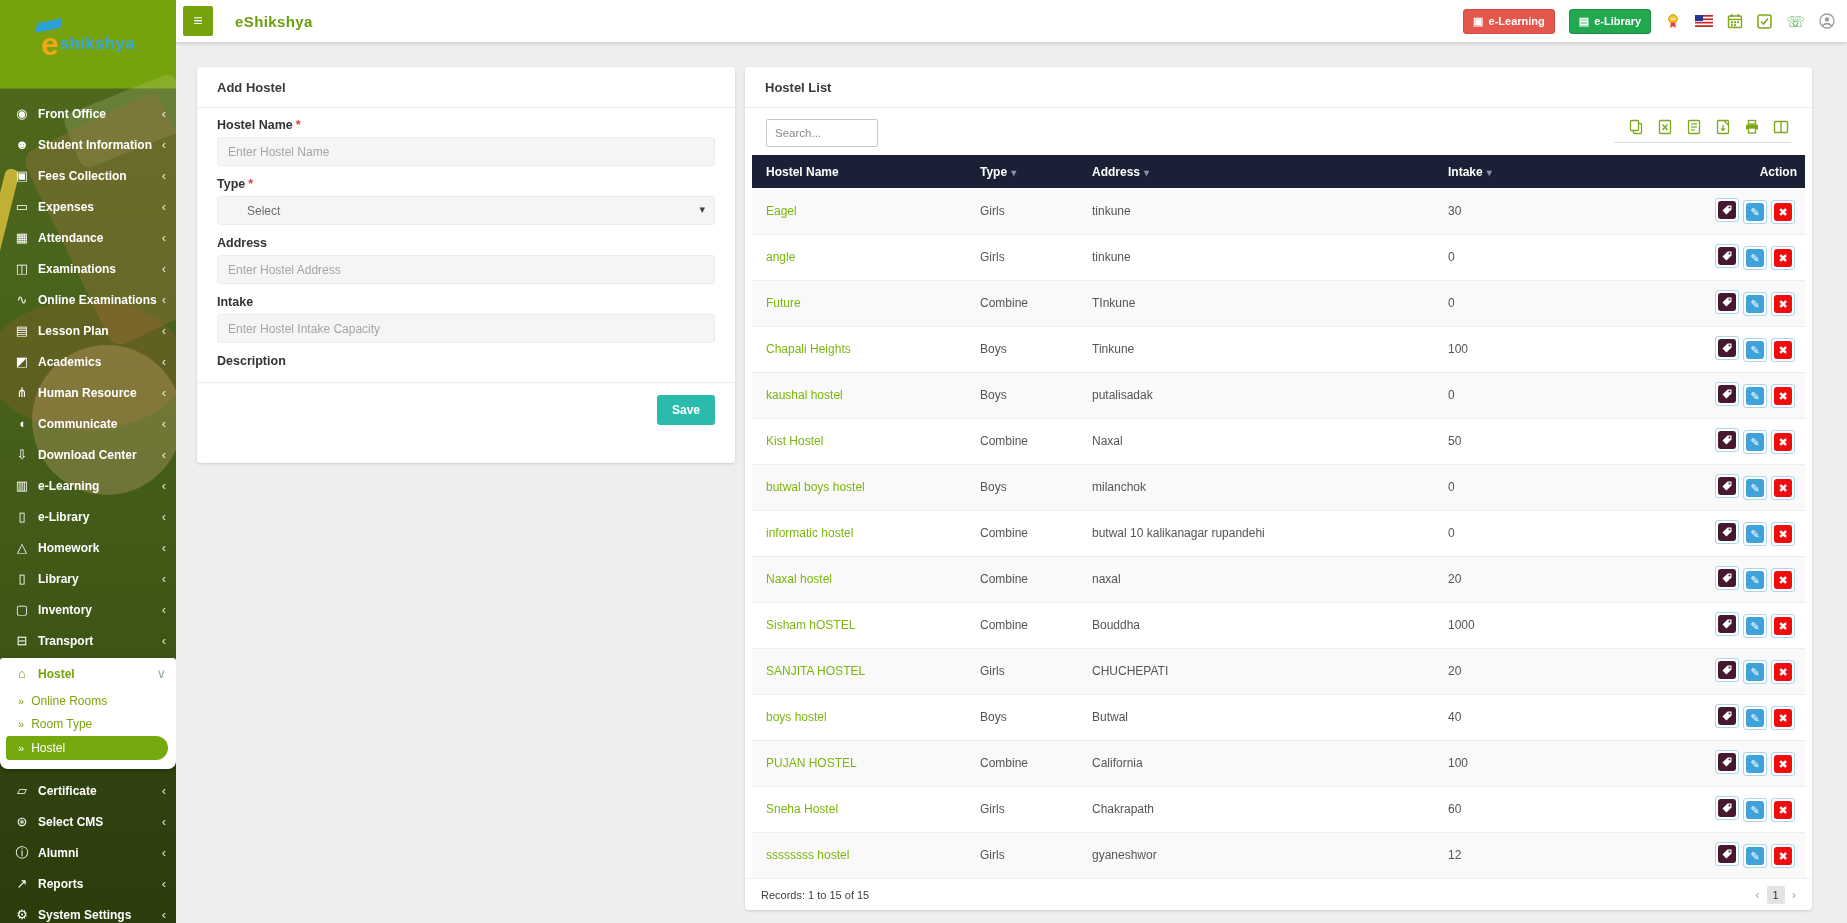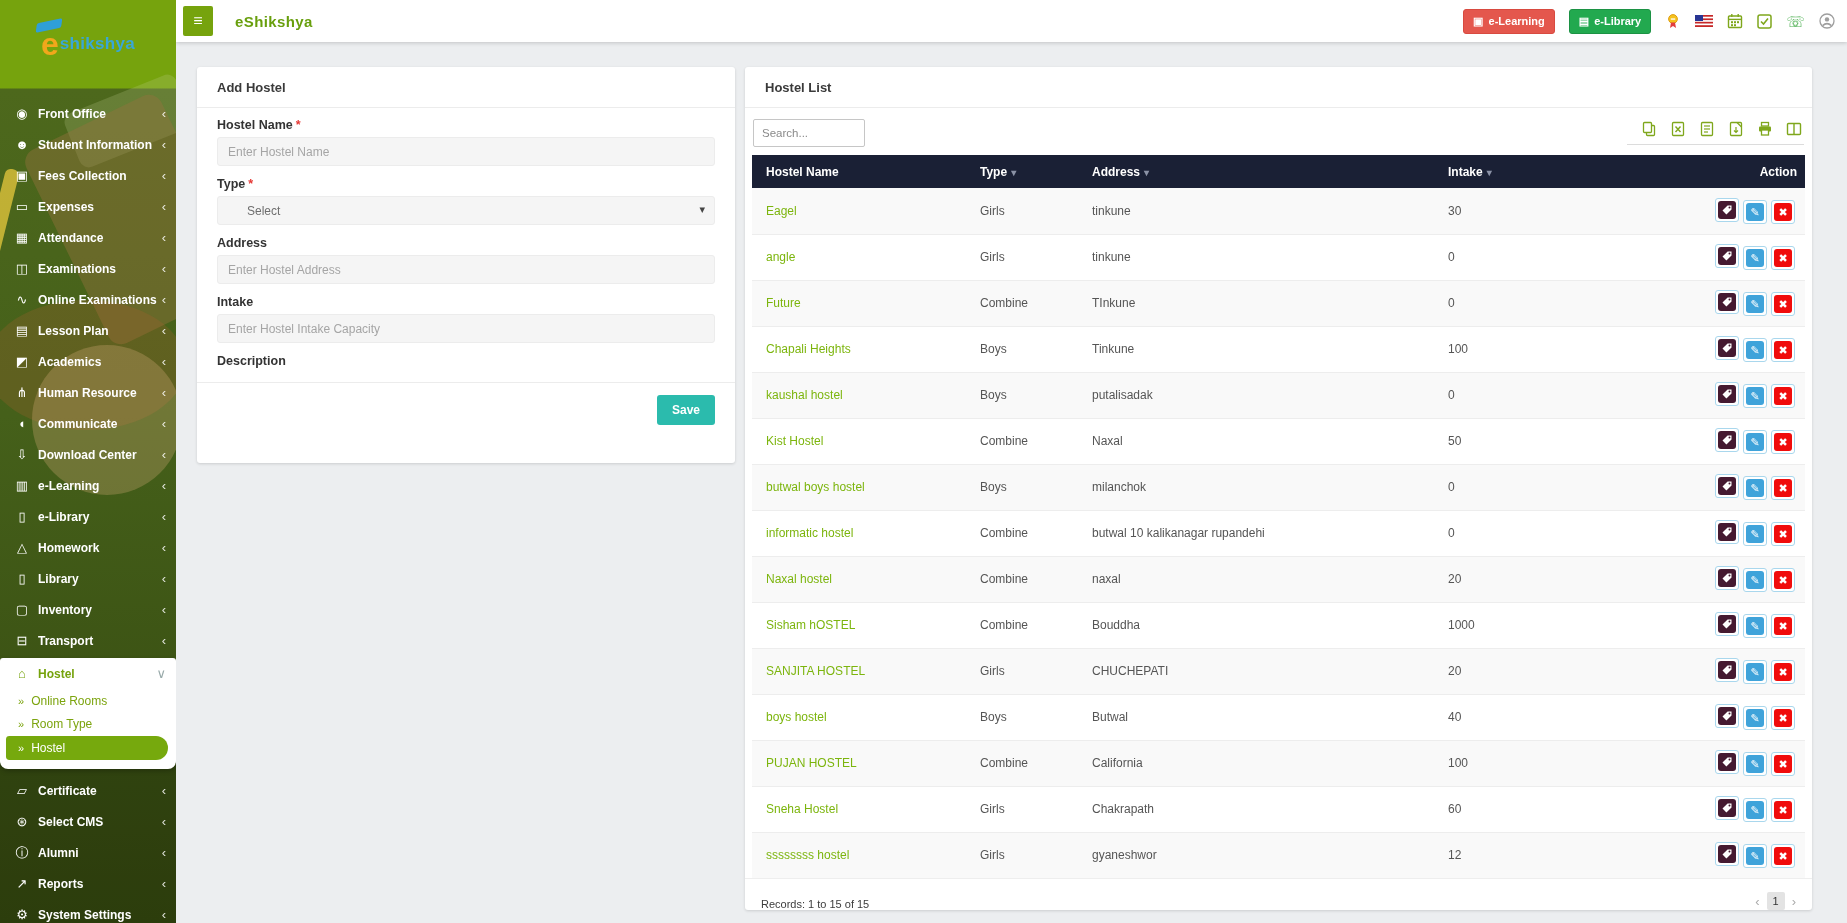--- a/index.html
+++ b/index.html
@@ -64,21 +64,21 @@
   .f-input::placeholder { color:#A5A5A5; }
   .sel-wrap { position:relative;padding-left:19px; }
   .sel-wrap select { width:100%; height:100%; border:none; background:transparent; appearance:none; -webkit-appearance:none;
     padding:0 10px; font-size:12px; color:#6E6E6E; font-family:inherit; cursor:pointer; }
   .sel-wrap .caret { position:absolute; right:9px; top:6px; color:#444; font-size:11px; pointer-events:none; }
   #form-foot { border-top:1px solid #ECECEC; margin-top:14px; padding:12px 20px; display:flex; justify-content:flex-end; }
   #save-btn { background:#2BBBAD; color:#fff; border:none; border-radius:3px; font-size:12px; font-weight:bold;
     padding:8px 15px; cursor:pointer; font-family:inherit; }
 
   
-  #list-toolbar { display:flex; align-items:center; justify-content:space-between; padding:11px 8px 8px; }
+  #list-toolbar { display:flex; align-items:flex-start; justify-content:space-between; padding:11px 21px 8px; }
   #search-input { width:112px; height:28px; border:1px solid #C6C6C6; border-radius:2px; padding:0 8px; font-size:11.5px; font-family:inherit; color:#444; }
   #search-input::placeholder { color:#8A8A8A; }
   #export-group { display:flex; gap:13px; border-bottom:1px solid #DCDCDC; padding:0 2px 7px 14px; }
   .exp-btn { background:none; border:none; cursor:pointer; line-height:0; }
 
   
   #hostel-table { width:calc(100% - 14px); margin:0 7px; border-collapse:collapse; table-layout:fixed; }
   #hostel-table thead th { background:#1A2035; color:#fff; font-size:12px; font-weight:bold; text-align:left;
     height:33px; padding:0 8px; }
   #hostel-table th:first-child, #hostel-table td:first-child { padding-left:14px; }
@@ -86,21 +86,21 @@
   #hostel-table tbody td { height:46px; font-size:12px; color:#555; padding:0 8px; border-bottom:1px solid #EDEDED; }
   #hostel-table tbody tr:nth-child(odd) td { background:#F9F9F9; }
   .name-link { color:#7CB50D; text-decoration:none; cursor:pointer; }
   .col-name{width:220px;} .col-type{width:112px;} .col-addr{width:356px;} .col-intake{width:248px;} .col-action{width:117px;}
   .act-cell { text-align:right; padding-right:10px !important; white-space:nowrap; }
   .action-btn { display:inline-block; background:#fff; border:1px solid #A9D7ED; border-radius:3px; padding:2px; margin-left:4px; cursor:pointer; line-height:0; }
   .action-chip { display:inline-flex; width:18px; height:18px; border-radius:3px; color:#fff; align-items:center; justify-content:center; font-size:11px; line-height:1; }
 
   
   #list-foot { position:absolute; left:0; right:0; bottom:0; height:32px; border-top:1px solid #EEE;
-    display:flex; align-items:flex-end; justify-content:space-between; padding:0 16px; }
+    display:flex; align-items:center; justify-content:space-between; padding:0 16px; }
   #records-text { font-size:11px; color:#3C3C3C; }
   #pager { display:flex; align-items:center; gap:7px; }
   .pg-arrow { background:none; border:none; color:#ABABAB; font-size:13px; cursor:pointer; }
   .pg-num { width:18px; height:18px; background:#E3E3E3; border:none; border-radius:2px; font-size:11px; color:#333; cursor:pointer; }
 </style>
 </head>
 <body>
 
 <aside id="sidebar">
   <span class="blob pages"></span>

